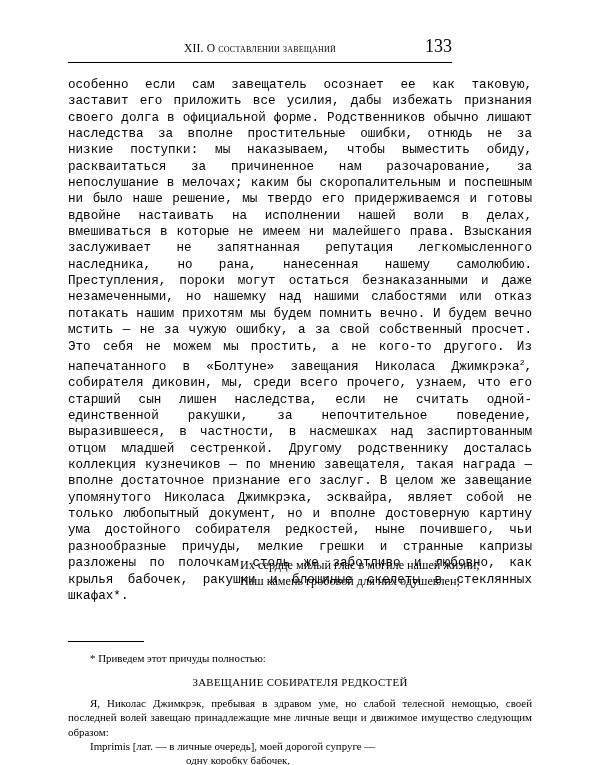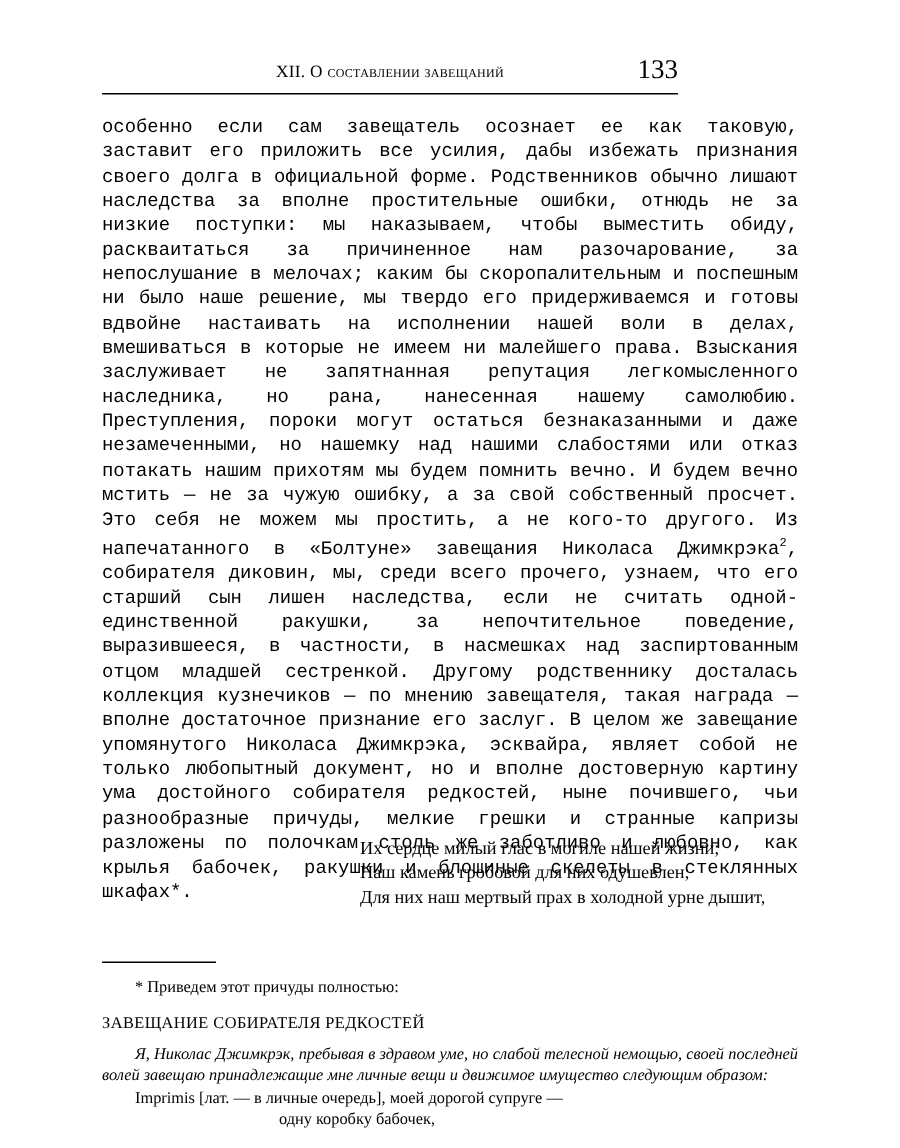--- a/index.html
+++ b/index.html
@@ -103,30 +103,29 @@
     line-height: 14.4px;
     text-align: justify;
   }
   .footnote p {
     margin: 0;
   }
   .fn-intro {
     text-indent: 22px;
   }
   .fn-title {
-    text-align: left;
+    text-align: center;
     font-variant: small-caps;
     letter-spacing: 0.3px;
     margin-top: 10px !important;
     margin-bottom: 6px !important;
   }
   .fn-para {
     text-indent: 22px;
     text-align: justify;
-    font-style: italic;
   }
   .fn-imprimis {
     text-indent: 22px;
   }
   .fn-item {
     padding-left: 118px;
     text-indent: 0;
     white-space: nowrap;
   }
   .ital {
@@ -143,21 +142,20 @@
   <div class="page-number">133</div>
   <div class="header-rule"></div>
 
   <div class="body-text">
     <p><span>особенно если сам завещатель осознает ее как таковую, заставит его приложить все усилия, дабы избежать признания своего долга в официальной форме. Родственников обычно лишают наследства за вполне простительные ошибки, отнюдь не за низкие поступки: мы наказываем, чтобы выместить обиду, раскваитаться за причиненное нам разочарование, за непослушание в мелочах; каким бы скоропалительным и поспешным ни было наше решение, мы твердо его придерживаемся и готовы вдвойне настаивать на исполнении нашей воли в делах, вмешиваться в которые не имеем ни малейшего права. Взыскания заслуживает не запятнанная репутация легкомысленного наследника, но рана, нанесенная нашему самолюбию. Преступления, пороки могут остаться безнаказанными и даже незамеченными, но нашемку над нашими слабостями или отказ потакать нашим прихотям мы будем помнить вечно. И будем вечно мстить — не за чужую ошибку, а за свой собственный просчет. Это себя не можем мы простить, а не кого-то другого. Из напечатанного в «Болтуне» завещания Николаса Джимкрэка</span><span class="sup" style="font-size:8px;vertical-align:super">2</span><span>, собирателя диковин, мы, среди всего прочего, узнаем, что его старший сын лишен наследства, если не считать одной-единственной ракушки, за непочтительное поведение, выразившееся, в частности, в насмешках над заспиртованным отцом младшей сестренкой. Другому родственнику досталась коллекция кузнечиков — по мнению завещателя, такая награда — вполне достаточное признание его заслуг. В целом же завещание упомянутого Николаса Джимкрэка, эсквайра, являет собой не только любопытный документ, но и вполне достоверную картину ума достойного собирателя редкостей, ныне почившего, чьи разнообразные причуды, мелкие грешки и странные капризы разложены по полочкам столь же заботливо и любовно, как крылья бабочек, ракушки и блошиные скелеты в стеклянных шкафах*.</span></p>
   </div>
 
   <div class="verse">
     <div>Их сердце милый глас в могиле нашей жизни;</div>
     <div>Наш камень гробовой для них одушевлен;</div>
-    <div>Для них наш мертвый прах в холодной урне дышит,</div>
   </div>
 
   <div class="footnote-rule"></div>
 
   <div class="footnote">
     <p class="fn-intro">* Приведем этот причуды полностью:</p>
     <p class="fn-title">ЗАВЕЩАНИЕ СОБИРАТЕЛЯ РЕДКОСТЕЙ</p>
     <p class="fn-para">Я, Николас Джимкрэк, пребывая в здравом уме, но слабой телесной немощью, своей последней волей завещаю принадлежащие мне личные вещи и движимое имущество следующим образом:</p>
     <p class="fn-imprimis"><span>Imprimis [</span><span class="ital">лат.</span><span> — в личные очередь], моей дорогой супруге —</span></p>
     <p class="fn-item">одну коробку бабочек,</p>

